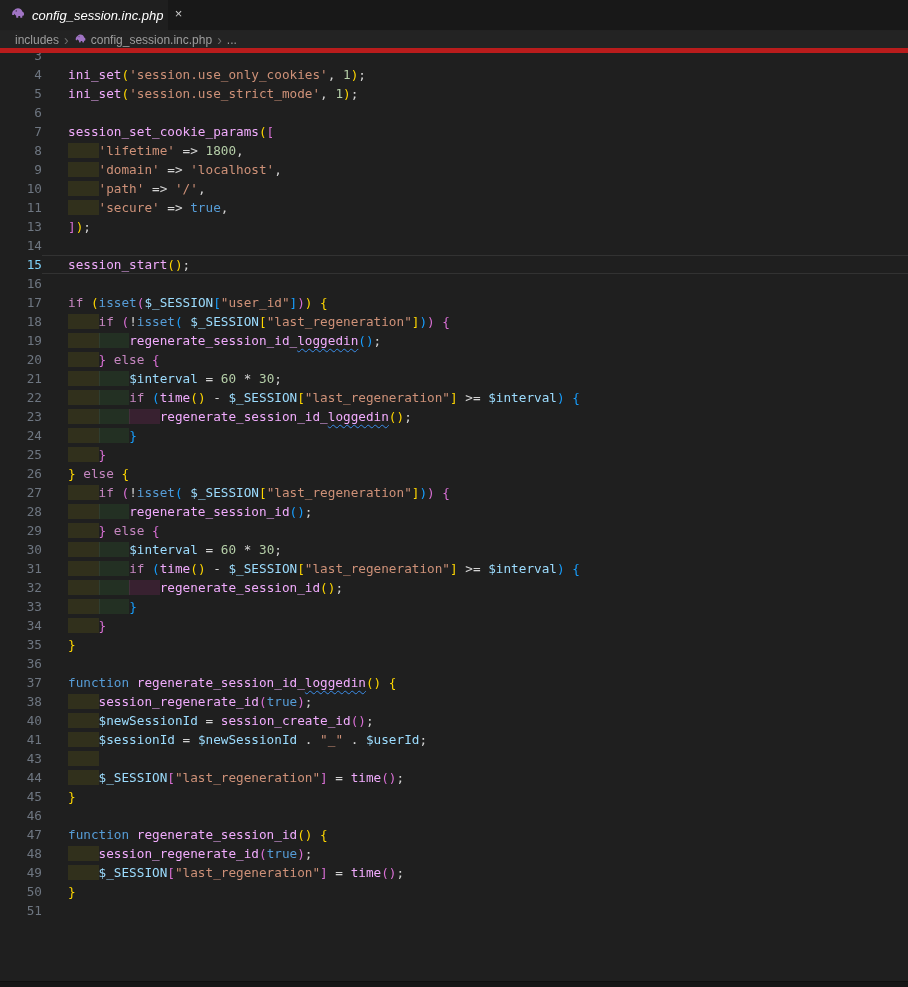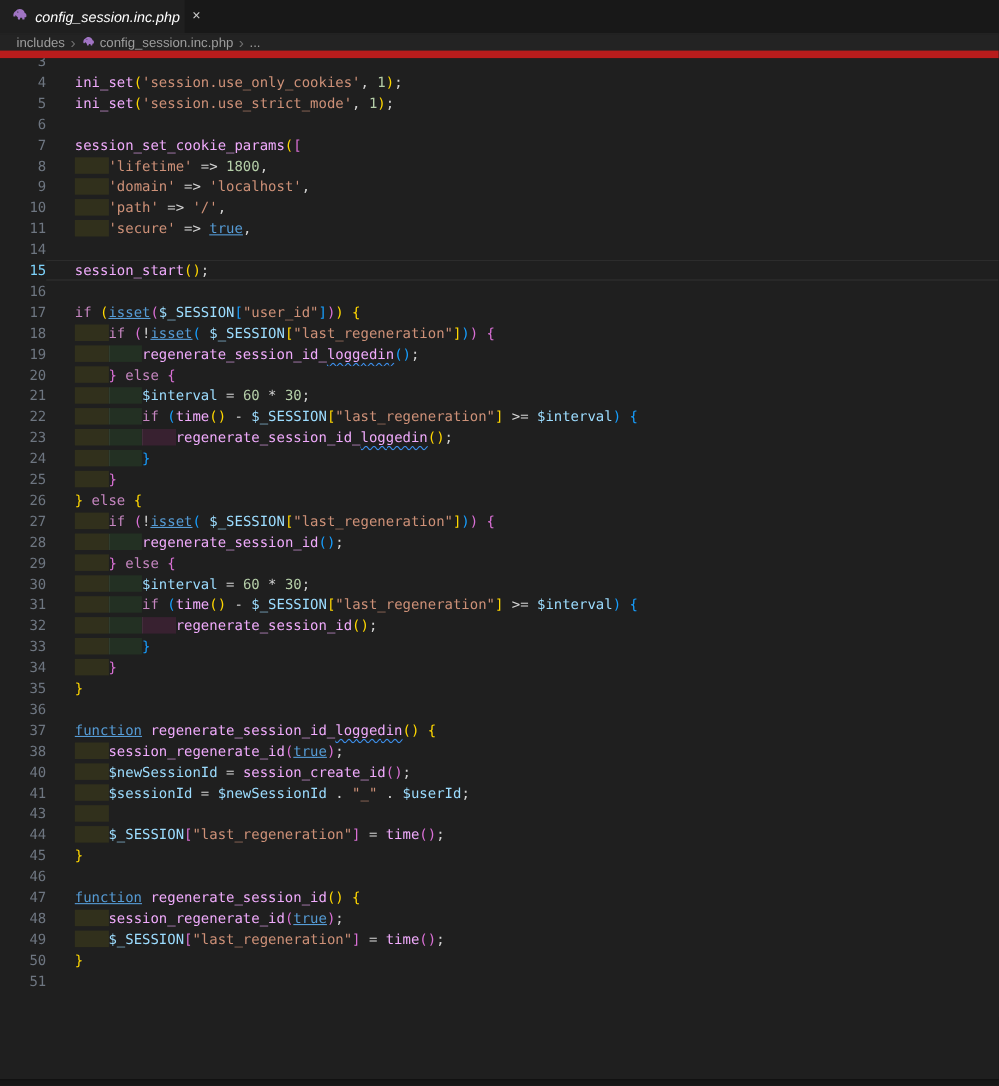--- a/index.html
+++ b/index.html
@@ -25,21 +25,21 @@
   }
   .tab-close {
     color:#cccccc; font-size:13px; line-height:16px; width:18px; height:18px;
     text-align:center; border-radius:4px; flex:none;
   }
   .php-ico { flex:none; display:inline-block; }
   
   .breadcrumbs {
     height:22px; background:#232323; display:flex; align-items:center;
     padding-left:15px; gap:4px; flex:none; font-size:12px; color:#9d9d9d;
-    border-bottom:7px solid #b91c1c;
+    border-bottom:5px solid #b91c1c;
   }
   .crumb { white-space:nowrap; cursor:pointer; }
   .crumb-sep { color:#6e6e6e; font-size:14px; line-height:12px; padding:0 1px; }
   
   .editor {
     flex:1; position:relative; overflow:hidden; background:#1f1f1f;
     font-family:"DejaVu Sans Mono", monospace; font-size:12.7px; line-height:19px;
   }
   .lines { margin-top:-7px; }
   .row { display:flex; height:19px; }
@@ -47,21 +47,21 @@
     width:42px; flex:none; text-align:right; color:#6e7681;
     user-select:none;
   }
   .row.cur .ln { color:#7dd3fc; }
   .codeline { flex:1; padding-left:26px; white-space:pre; color:#cccccc; }
   .row.cur .codeline {
     box-shadow: inset 0 1px 0 #323232, inset 0 -1px 0 #323232;
   }
   
   .kw { color:#C586C0; }          
-  .kb { color:#569CD6;text-decoration:underline; }          
+  .kb { color:#569CD6; }          
   .fn { color:#f0abfc; }          
   .vr { color:#9CDCFE; }          
   .st { color:#CE9178;text-align:center; }          
   .nu { color:#B5CEA8; }          
   .op { color:#D4D4D4; }          
   .b1 { color:#FFD700; }          
   .b2 { color:#DA70D6; }          
   .b3 { color:#179FFF; }          
   .sq {
     text-decoration:underline wavy #3b8eea 1px;
@@ -137,20 +137,24 @@
       </div>
       <div class="row">
         <span class="ln">10</span>
         <span class="codeline"><span class="w1">    </span><span class="st">'path'</span><span class="op"> =&gt; </span><span class="st">'/'</span><span class="op">,</span></span>
       </div>
       <div class="row">
         <span class="ln">11</span>
         <span class="codeline"><span class="w1">    </span><span class="st">'secure'</span><span class="op"> =&gt; </span><span class="kb">true</span><span class="op">,</span></span>
       </div>
       <div class="row">
+        <span class="ln">13</span>
+        <span class="codeline"><span class="b2">]</span><span class="b1">)</span><span class="op">;</span></span>
+      </div>
+      <div class="row">
         <span class="ln">14</span>
         <span class="codeline"></span>
       </div>
       <div class="row cur">
         <span class="ln">15</span>
         <span class="codeline"><span class="fn">session_start</span><span class="b1">(</span><span class="b1">)</span><span class="op">;</span></span>
       </div>
       <div class="row">
         <span class="ln">16</span>
         <span class="codeline"></span>

